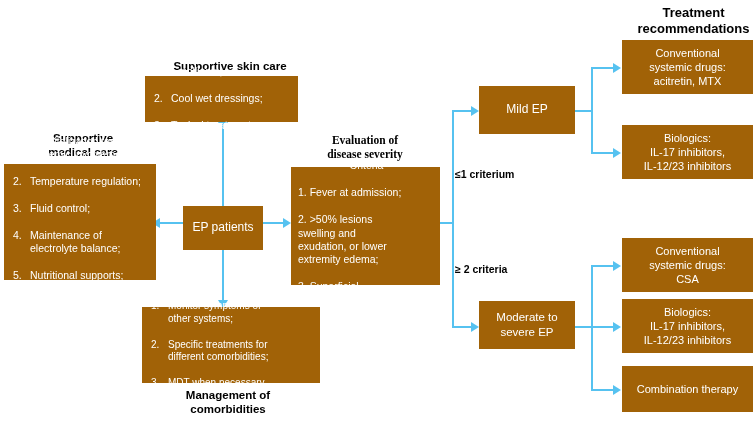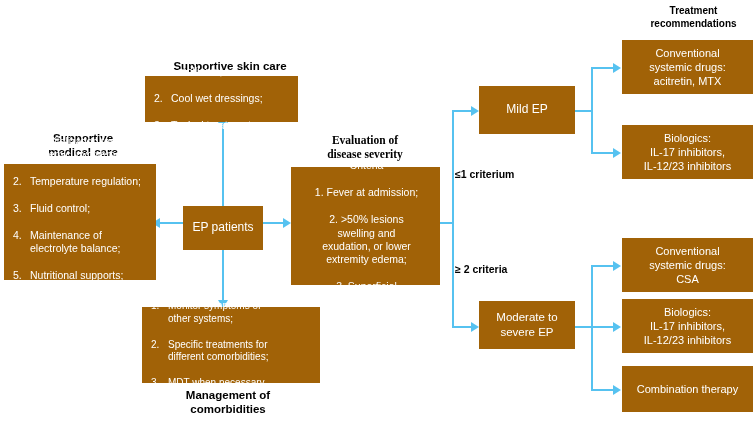--- a/index.html
+++ b/index.html
@@ -54,39 +54,39 @@
 
   
   .numlist{margin:0;padding:0;list-style:none;}
   .numlist li{
     display:block;
     padding-left:17px;
     text-indent:-17px;
     white-space:pre-line;
   }
   .numlist li .num{display:inline-block;width:17px;text-indent:0;}
-  .tight li{padding-left:0;text-indent:0;text-align:center;}
+  .tight li{padding-left:0;text-indent:0;}
 </style>
 </head>
 <body>
 
 <div id="canvas">
 
   <div class="caption" style="left:8px;top:131px;width:150px;font-size:11.5px;">Supportive
 medical care</div>
 
   <div class="caption" style="left:150px;top:59px;width:160px;font-size:11.5px;">Supportive skin care</div>
 
   <div class="caption" style="left:289px;top:133px;width:152px;font-size:11.5px;font-family:Liberation Serif, serif;">Evaluation of
 disease severity</div>
 
   <div class="caption" style="left:133px;top:388px;width:190px;font-size:11.5px;">Management of
 comorbidities</div>
 
-  <div class="caption" style="left:634px;top:5px;width:119px;font-size:10px;">Treatment
+  <div class="caption" style="left:634px;top:5px;width:119px;font-size:13px;">Treatment
 recommendations</div>
 
   <div class="ln vline" style="left:222px;top:122px;height:84px;"></div>
   <div class="arrow arrow-u" style="left:218px;top:115px;"></div>
 
   <div class="ln vline" style="left:222px;top:250px;height:52px;"></div>
   <div class="arrow arrow-d" style="left:218px;top:300px;"></div>
 
   <div class="ln hline" style="left:158px;top:222px;width:26px;"></div>
   <div class="arrow arrow-l" style="left:152px;top:218px;"></div>

